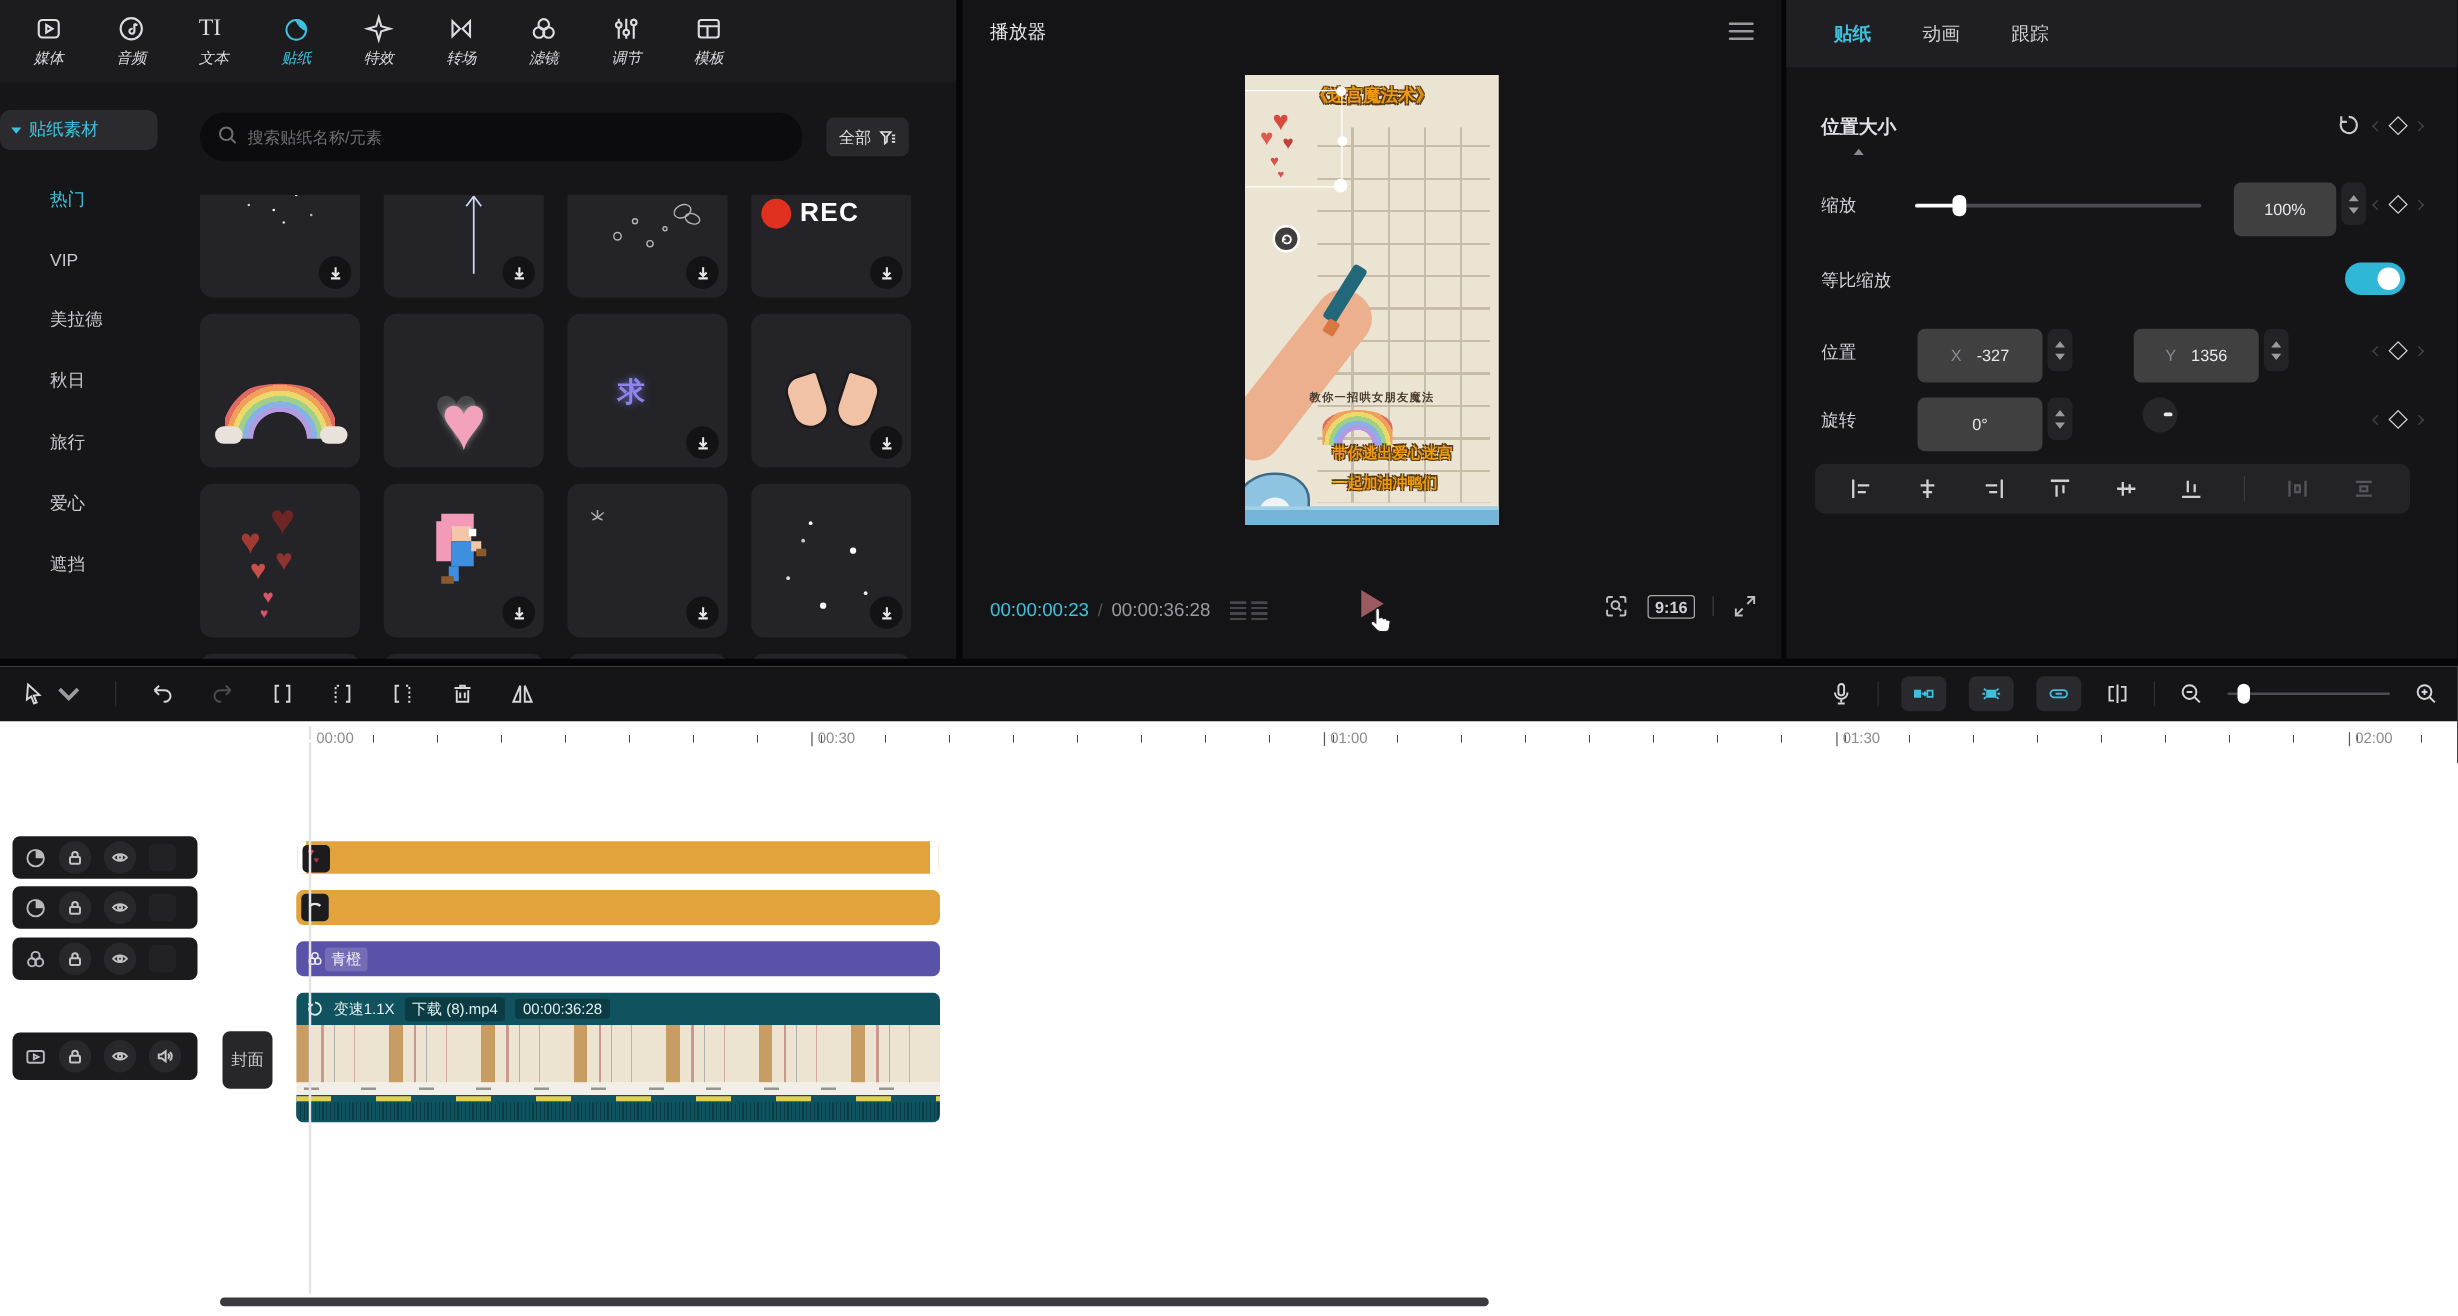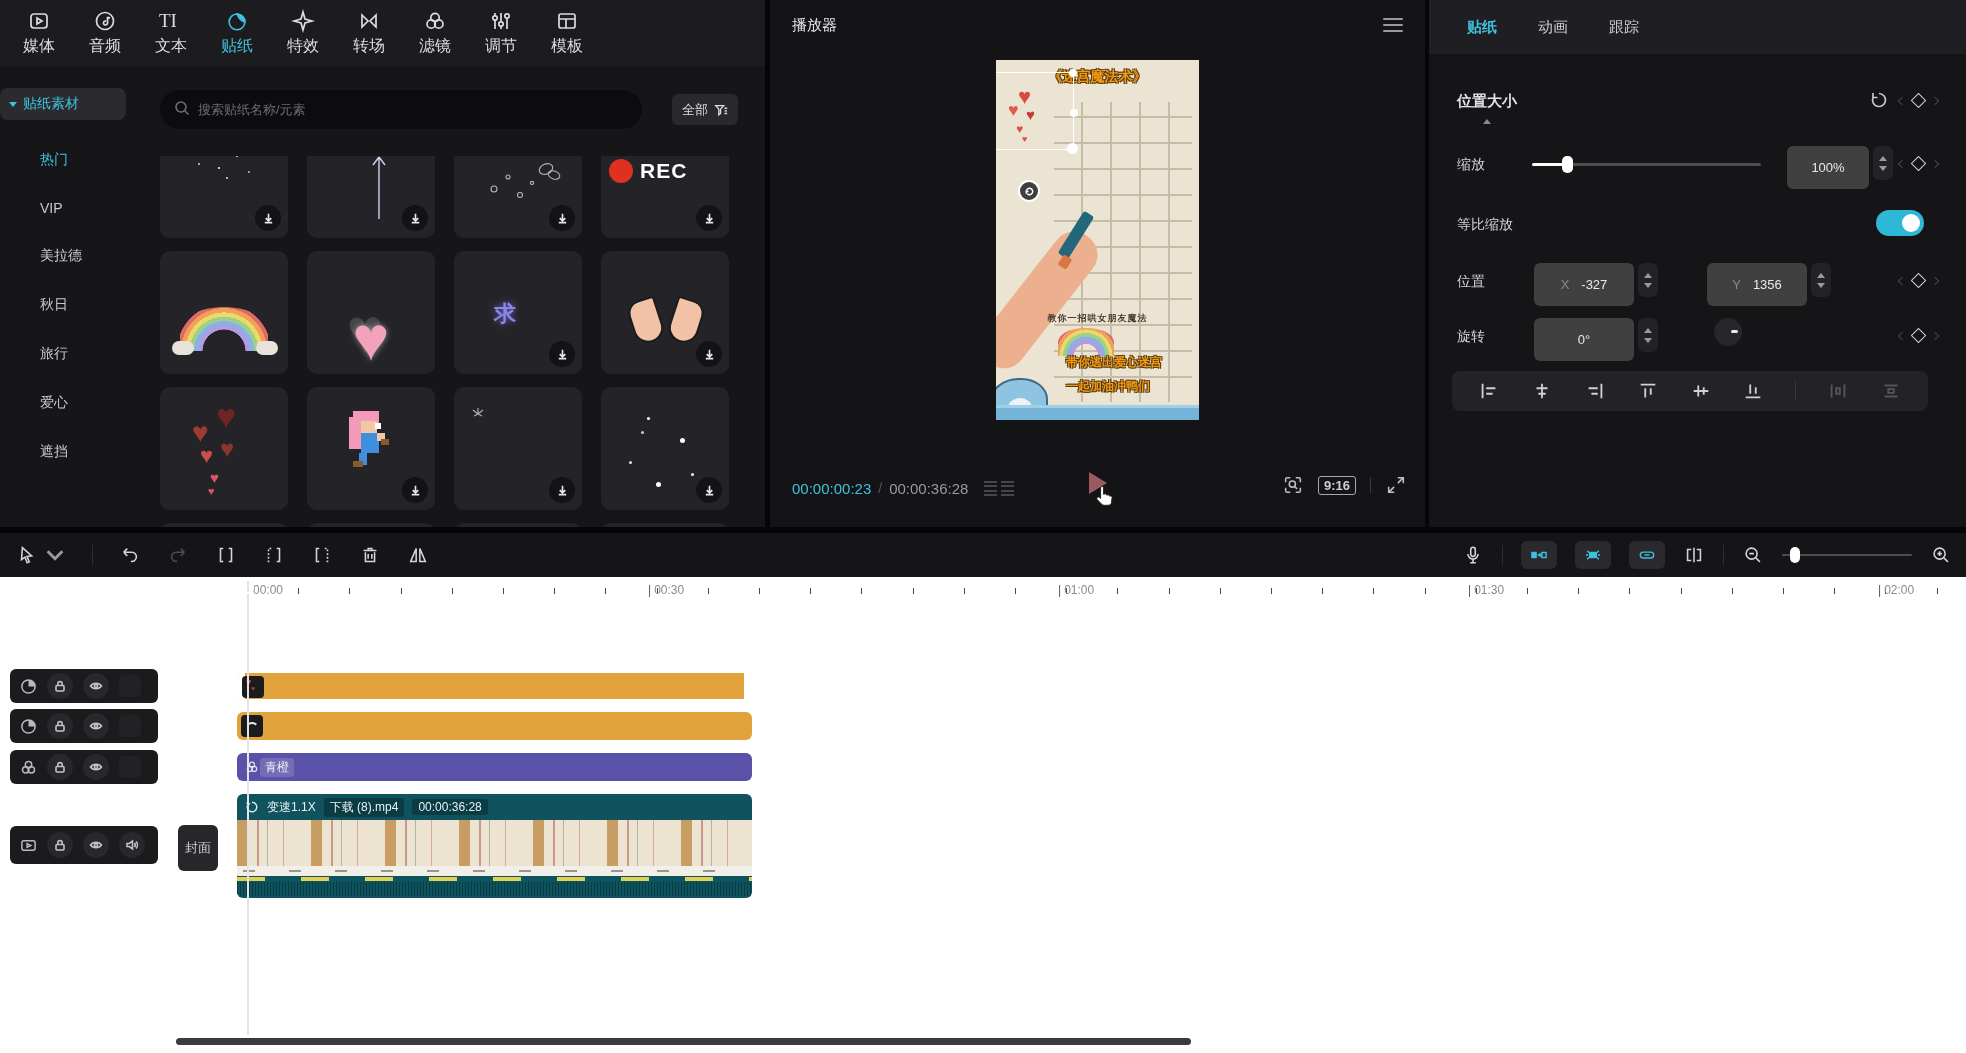--- a/index.html
+++ b/index.html
@@ -12,21 +12,21 @@
   #left-panel  { left:0; top:0; width:765px; height:527px; background:#161619; }
   #player-panel{ left:770px; top:0; width:655px; height:527px; background:#141416; }
   #inspector   { left:1429px; top:0; width:537px; height:527px; background:#151518; }
   #timeline    { left:0; top:533px; width:1966px; height:520px; background:#ffffff; }
 
   
   #top-toolbar { display:flex; height:66px; background:#1c1c1f; padding-left:6px; }
   .tool-item { width:66px; display:flex; flex-direction:column; align-items:center;
     justify-content:center; gap:3px; cursor:pointer; color:#dcdce0; }
   .tool-item svg, .tool-item .ticon { width:24px; height:24px; stroke:#dcdce0; fill:none; stroke-width:1.7; }
-  .tool-item span.lbl { font-size:16px; }
+  .tool-item span.lbl { font-size:12px;font-style:italic; }
   .tool-item.active { color:#3ec1dd; }
   .tool-item.active svg { stroke:#3ec1dd; }
   .ti-text { font-family:"Liberation Serif","DejaVu Serif",serif; font-size:19px; line-height:24px; color:#dcdce0; }
 
   
   #panel-body { display:flex; height:461px; }
   #sidebar { width:157px; flex:none; padding-top:22px; }
   .cat-header { width:126px; height:32px; background:#2b2b2f; border-radius:8px;
     color:#3ec1dd; font-size:14px; display:flex; align-items:center; gap:6px; padding-left:9px; cursor:pointer;}
   .cat-header .tri { width:0; height:0; border-left:4px solid transparent; border-right:4px solid transparent;
@@ -34,21 +34,21 @@
   .cat-item { margin-left:40px; margin-top:31px; font-size:14px; color:#c9c9cd; cursor:pointer; }
   .cat-item.active { color:#3ec1dd; }
 
   #sticker-main { flex:1; padding-top:24px; position:relative; }
   .search-row { display:flex; align-items:center; }
   #search-box { margin-left:3px; width:482px; height:39px; background:#0c0c0e; border:none; outline:none;
     border-radius:20px; color:#9a9aa0; font-size:13px; padding-left:38px;
     font-family:"Liberation Sans","DejaVu Sans",sans-serif;}
   #search-box::placeholder { color:#6e6e74; }
   .search-glass { position:absolute; left:17px; top:34px; width:16px; height:16px; }
-  .filter-btn { margin-left:30px; height:31px; background:#29292d; border-radius:6px; display:flex;
+  .filter-btn { margin-left:19px; height:31px; background:#29292d; border-radius:6px; display:flex;
     align-items:center; gap:6px; padding:0 10px; font-size:13px; color:#dfdfe3; cursor:pointer; }
 
   #grid-clip { position:absolute; left:3px; top:90px; width:580px; height:371px; overflow:hidden; }
   #grid { display:grid; grid-template-columns:repeat(4,128px); grid-auto-rows:123px; gap:13px 19px; margin-top:-41px; }
   .cell { background:#242428; border-radius:10px; position:relative; cursor:pointer; overflow:hidden; }
   .dl-badge { position:absolute; right:7px; bottom:7px; width:26px; height:26px; border-radius:50%;
     background:rgba(16,16,18,.85); display:flex; align-items:center; justify-content:center; }
   .dl-badge svg { width:13px; height:13px; stroke:#e8e8ec; fill:none; stroke-width:1.8; }
 
   

